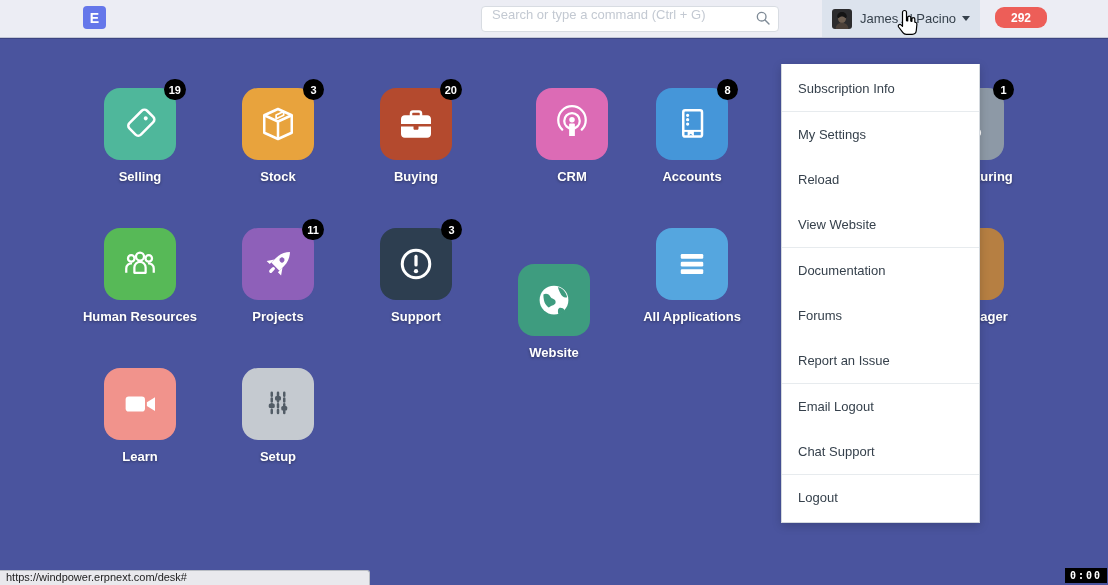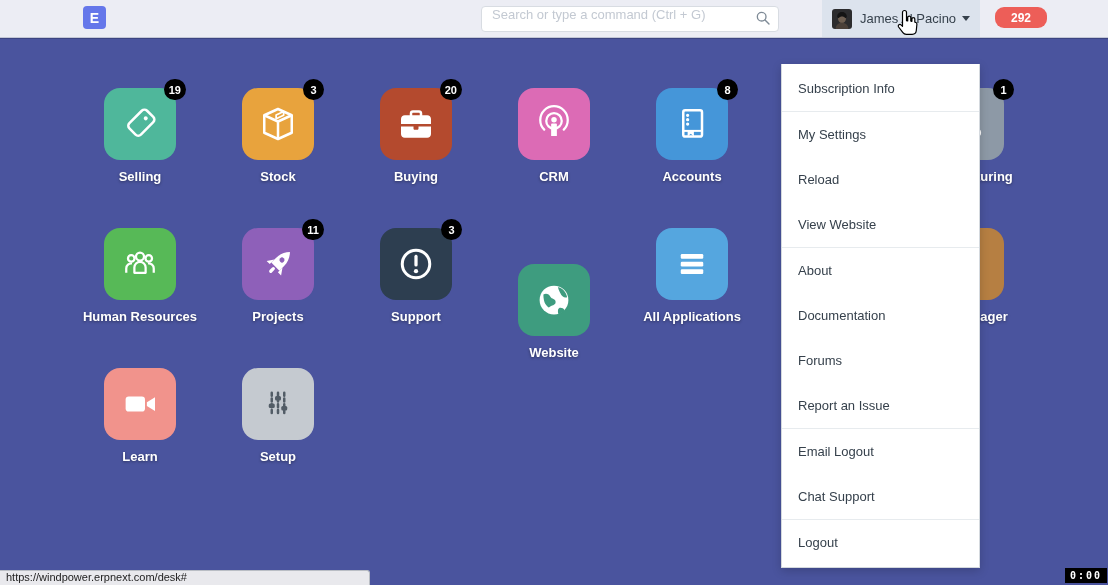--- a/index.html
+++ b/index.html
@@ -142,21 +142,21 @@
     <div class="app-tile" style="left: 380px; top: 51px;">
       <div class="app-icon" style="background:#B44A2E">
         <svg viewBox="0 0 32 32" fill="#fff">
           <path d="M11 9V7.5C11 6 12 5 13.5 5h5C20 5 21 6 21 7.5V9h4c1.7 0 3 1.3 3 3v4H4v-4c0-1.7 1.3-3 3-3h4zm2 0h6V7.5c0-.3-.2-.5-.5-.5h-5c-.3 0-.5.2-.5.5V9z"></path>
           <path d="M4 18h10v1.5c0 .6.4 1 1 1h2c.6 0 1-.4 1-1V18h10v6c0 1.7-1.3 3-3 3H7c-1.7 0-3-1.3-3-3v-6z"></path>
         </svg>
       </div>
       <div class="app-badge">20</div>
       <div class="app-label">Buying</div>
     </div>
-    <div class="app-tile" style="left: 518px; top: 51px;">
+    <div class="app-tile" style="left: 536px; top: 51px;">
       <div class="app-icon" style="background:#DC6BB5">
         <svg viewBox="0 0 32 32" fill="none" stroke="#fff" stroke-width="1.8" stroke-linecap="round">
           <circle cx="16" cy="13.5" r="6.2"></circle>
           <path d="M8.2 20.5a11 11 0 1 1 15.6 0"></path>
           <circle cx="16" cy="12.5" r="2.2" fill="#fff" stroke="none"></circle>
           <path d="M14.6 15.5h2.8c.5 0 .9.4.9.9v9.1h-4.6v-9.1c0-.5.4-.9.9-.9z" fill="#fff" stroke="none"></path>
         </svg>
       </div>
       <div class="app-label">CRM</div>
     </div>
@@ -277,21 +277,20 @@
     </div>
   </div>
 
 <div class="dropdown">
     <div class="menu-item">Subscription Info</div>
     <div class="menu-divider"></div>
     <div class="menu-item">My Settings</div>
     <div class="menu-item">Reload</div>
     <div class="menu-item">View Website</div>
     <div class="menu-divider"></div>
-    <div class="menu-item">About</div>
     <div class="menu-item">Documentation</div>
     <div class="menu-item">Forums</div>
     <div class="menu-item">Report an Issue</div>
     <div class="menu-divider"></div>
     <div class="menu-item">Email Logout</div>
     <div class="menu-item">Chat Support</div>
     <div class="menu-divider"></div>
     <div class="menu-item">Logout</div>
   </div>
 

